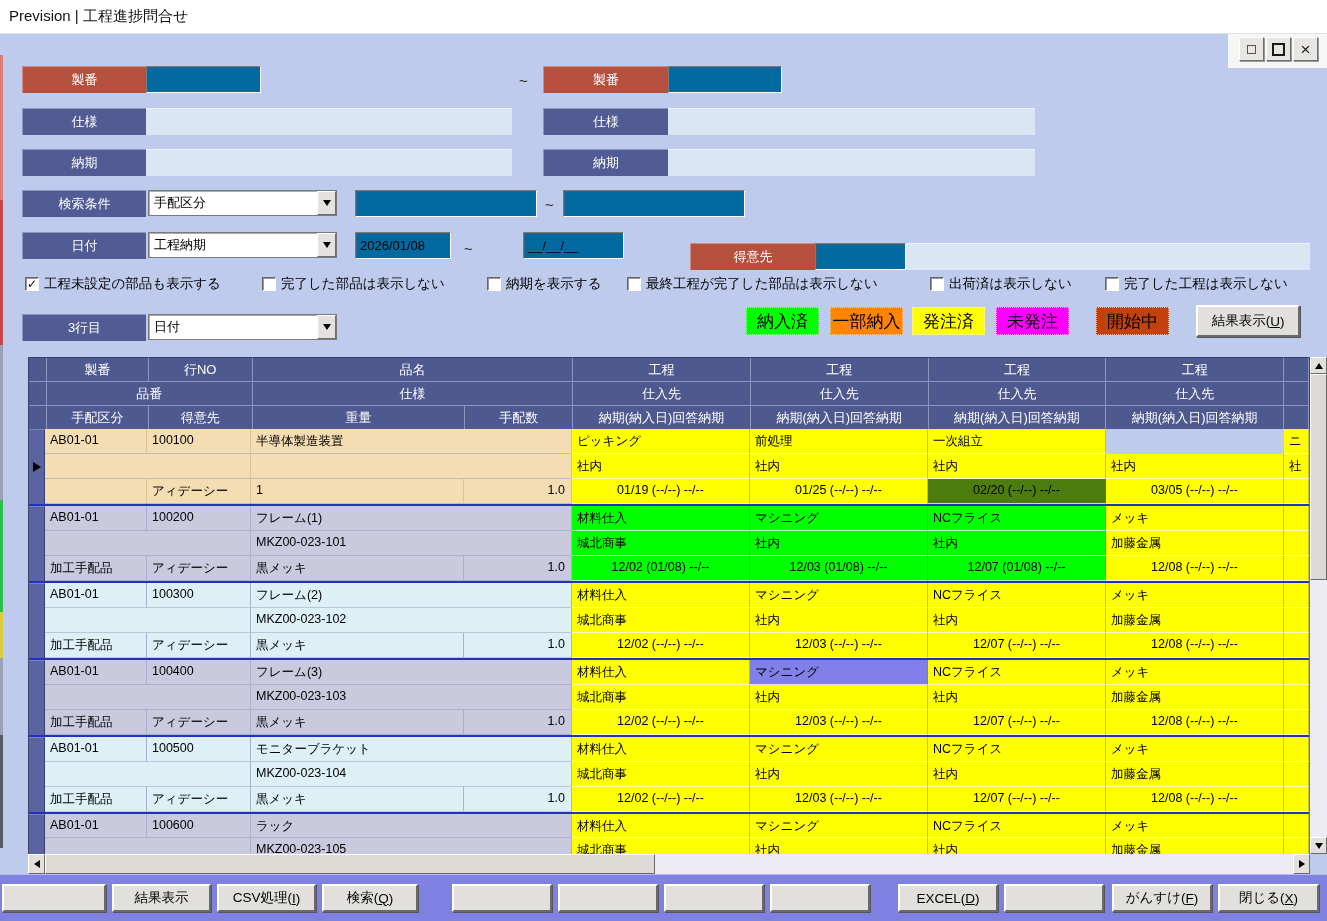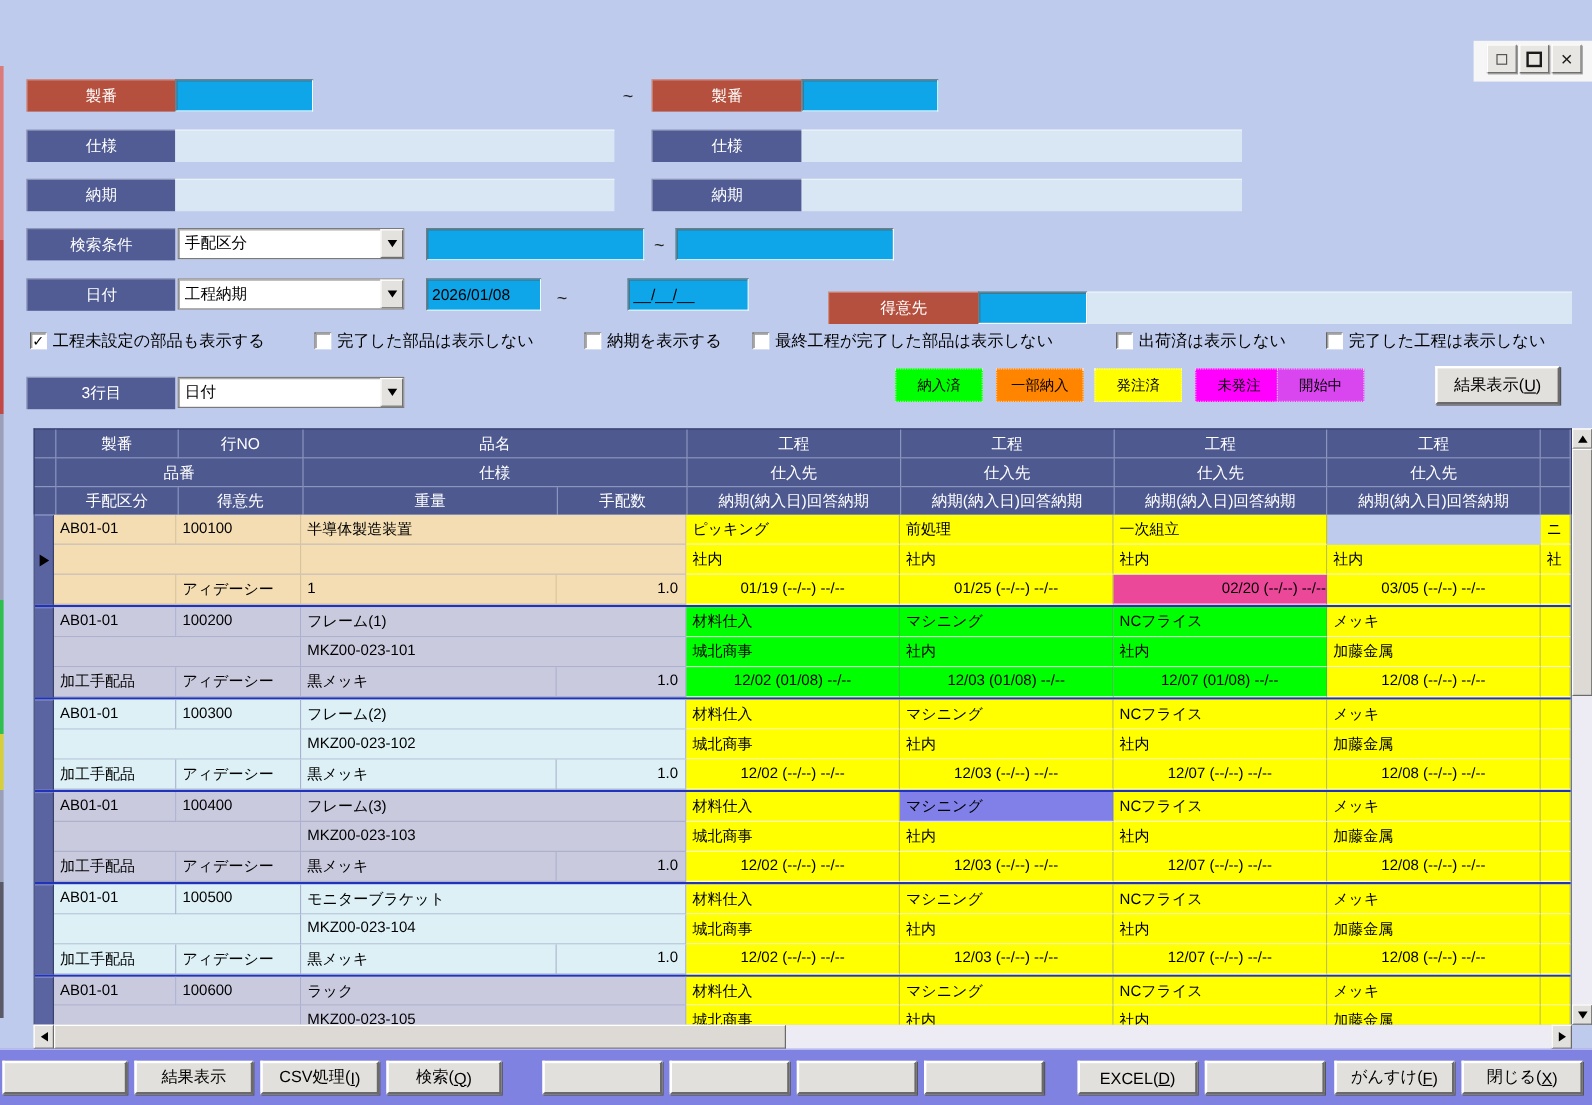--- a/index.html
+++ b/index.html
@@ -17,38 +17,38 @@
   
   .ctrl-panel { position:absolute; left:1228px; top:34px; width:99px; height:34px; background:#F6F6F6; }
   .winbtn { position:absolute; top:3px; width:25px; height:24px; background:#E8E6E2; border:1px solid; border-color:#FFFFFF #6F6F6F #6F6F6F #FFFFFF; box-shadow:1px 1px 0 #9a9a9a; display:flex; align-items:center; justify-content:center; cursor:default; }
   .sq-small { width:9px; height:9px; border:1px solid #555; }
   .sq-big { width:13px; height:13px; border:2px solid #1a1a1a; }
   .x-glyph { font-size:17px; line-height:1; color:#1a1a1a; font-weight:400; }
 
   
   .flabel { position:absolute; height:27px; background:#515C94; color:#fff; font-size:13px; display:flex; align-items:center; justify-content:center; border-top:1px solid rgba(255,255,255,.35); border-left:1px solid rgba(255,255,255,.35); }
   .flabel.red { background:#B5503F; }
-  .sunken { background:#0ea5e9; border:1px solid #7A7A7A; border-right-color:#FDFDFD; border-bottom-color:#FDFDFD; box-shadow:inset 1px 1px 0 rgba(90,90,90,.55); }
+  .sunken { background:#0369a1; border:1px solid #7A7A7A; border-right-color:#FDFDFD; border-bottom-color:#FDFDFD; box-shadow:inset 1px 1px 0 rgba(90,90,90,.55); }
   .winput { position:absolute; height:27px; font-size:13px; padding:0 4px; display:flex; align-items:center; }
   .rofield { position:absolute; height:27px; background:#D9E6F4; border-top:1px solid #EAF2FA; }
   .tilde { position:absolute; font-size:15px; color:#222; }
   .combo { position:absolute; height:26px; background:#fff; border:1px solid #7A7A7A; box-shadow:inset 1px 1px 0 rgba(90,90,90,.5); display:flex; }
   .combo .val { flex:1; font-size:13px; padding:3px 0 0 5px; color:#000; }
   .combo .btn { width:19px; background:#E4E2DE; border:1px solid; border-color:#FFFFFF #6F6F6F #6F6F6F #FFFFFF; display:flex; align-items:center; justify-content:center; }
   .tri-down { width:0; height:0; border-left:4px solid transparent; border-right:4px solid transparent; border-top:6px solid #000; }
   .tri-up { width:0; height:0; border-left:4px solid transparent; border-right:4px solid transparent; border-bottom:6px solid #000; }
   .tri-left { width:0; height:0; border-top:4px solid transparent; border-bottom:4px solid transparent; border-right:6px solid #000; }
   .tri-right { width:0; height:0; border-top:4px solid transparent; border-bottom:4px solid transparent; border-left:6px solid #000; }
 
   
   .cbx { position:absolute; top:275px; height:17px; display:flex; align-items:center; font-size:13.5px; color:#000; }
   .cbx .box { width:14px; height:14px; background:#fff; border:1px solid #666; border-right-color:#fff; border-bottom-color:#fff; box-shadow:inset 1px 1px 0 rgba(80,80,80,.6); margin-right:5px; display:flex; align-items:center; justify-content:center; font-size:12px; font-weight:bold; color:#000; line-height:1; }
 
   
-  .legend-box { position:absolute; top:307px; width:73px; height:28px; display:flex; align-items:center; justify-content:center; font-size:12px; color:#000; border:1px dotted rgba(255,255,255,.6); }
+  .legend-box { position:absolute; top:307px; width:73px; height:28px; display:flex; align-items:center; justify-content:center; font-size:17px; color:#000; border:1px dotted rgba(255,255,255,.6); }
 
   .pushbtn { background:#E2E0DC; border:2px solid; border-color:#FFFFFF #6A6A6A #6A6A6A #FFFFFF; box-shadow:1px 1px 0 #55555a; font-size:13.5px; color:#000; display:flex; align-items:center; justify-content:center; }
 
   
   .grid-hdr { position:absolute; left:28px; top:357px; width:1282px; height:72px; background:#4E598F; border:1px solid #39406B; border-bottom:none; }
   .hrow { display:flex; height:24px; }
   .hcell { color:#fff; font-size:13px; display:flex; align-items:center; justify-content:center; border-right:1px solid #8C95BF; border-bottom:1px solid #8C95BF; overflow:hidden; white-space:nowrap; }
 
   .grid-body { position:absolute; left:28px; top:429px; width:1282px; height:425px; overflow:hidden; border-left:1px solid #39406B; border-right:1px solid #6A74A8; background:#BFCBEC; }
   .rec { display:flex; border-bottom:2px solid #2233BB; }
@@ -74,20 +74,23 @@
   
   .bottombar { position:absolute; left:0; top:874px; width:1327px; height:47px; background:#8082E2; border-top:1px solid #B9BAF0; }
   .bbtn { position:absolute; top:9px; height:28px; }
   u { text-decoration:underline; }
 </style>
 </head>
 <body>
 
 <div class="app">
 
+  <div class="titlebar">
+    <span>Prevision | 工程進捗問合せ</span>
+  </div>
 
   <div class="edge-strip"></div>
 
   <div class="ctrl-panel">
     <div class="winbtn" style="left:11px">
         <span class="sq-small"></span>
       </div>
     <div class="winbtn" style="left:38px">
         <span class="sq-big"></span>
       </div>
@@ -171,21 +174,21 @@
     <div class="btn">
         <span class="tri-down"></span>
       </div>
   </div>
 
   <div id="legend-host">
       <div class="legend-box" style="left: 746px; background: rgb(0, 255, 0);">納入済</div>
       <div class="legend-box" style="left: 830px; background: rgb(255, 132, 0);">一部納入</div>
       <div class="legend-box" style="left: 912px; background: rgb(255, 255, 0);">発注済</div>
       <div class="legend-box" style="left: 996px; background: rgb(255, 0, 255);">未発注</div>
-      <div class="legend-box" style="left: 1064px; background: #d946ef;">開始中</div>
+      <div class="legend-box" style="left: 1096px; background: #c2410c;">開始中</div>
     </div>
 
   <div class="pushbtn" style="position:absolute; left:1196px; top:305px; width:104px; height:32px;">結果表示(<u>U</u>)</div>
 
   <div class="grid-hdr" id="grid-hdr">
       <div class="hrow">
         <div class="hcell" style="width: 18px;"></div>
         <div class="hcell" style="width: 102px;">製番</div>
         <div class="hcell" style="width: 104px;">行NO</div>
         <div class="hcell" style="width: 321px;">品名</div>
@@ -243,21 +246,21 @@
             <div class="pcell " style="width: 178px; background: rgb(255, 255, 0);">社内</div>
             <div class="pcell " style="width: 25px; background: rgb(255, 255, 0);">社</div>
           </div>
           <div class="trow">
             <div class="dcell " style="width: 102px;"></div>
             <div class="dcell " style="width: 104px;">アィデーシー</div>
             <div class="dcell " style="width: 213px;">1</div>
             <div class="dcell num" style="width: 108px;">1.0</div>
             <div class="pcell ctr" style="width: 178px; background: rgb(255, 255, 0);">01/19 (--/--) --/--</div>
             <div class="pcell ctr" style="width: 178px; background: rgb(255, 255, 0);">01/25 (--/--) --/--</div>
-            <div class="pcell ctr" style="width: 178px; background: #ec4899; text-align: right;">02/20 (--/--) --/--</div>
+            <div class="pcell ctr" style="width: 178px; background: #4d7c0f;">02/20 (--/--) --/--</div>
             <div class="pcell ctr" style="width: 178px; background: rgb(255, 255, 0);">03/05 (--/--) --/--</div>
             <div class="pcell " style="width: 25px; background: rgb(255, 255, 0);"></div>
           </div>
         </div>
       </div>
       <div class="rec lavender">
         <div class="gut"></div>
         <div class="rrows">
           <div class="trow">
             <div class="dcell " style="width: 102px;">AB01-01</div>

